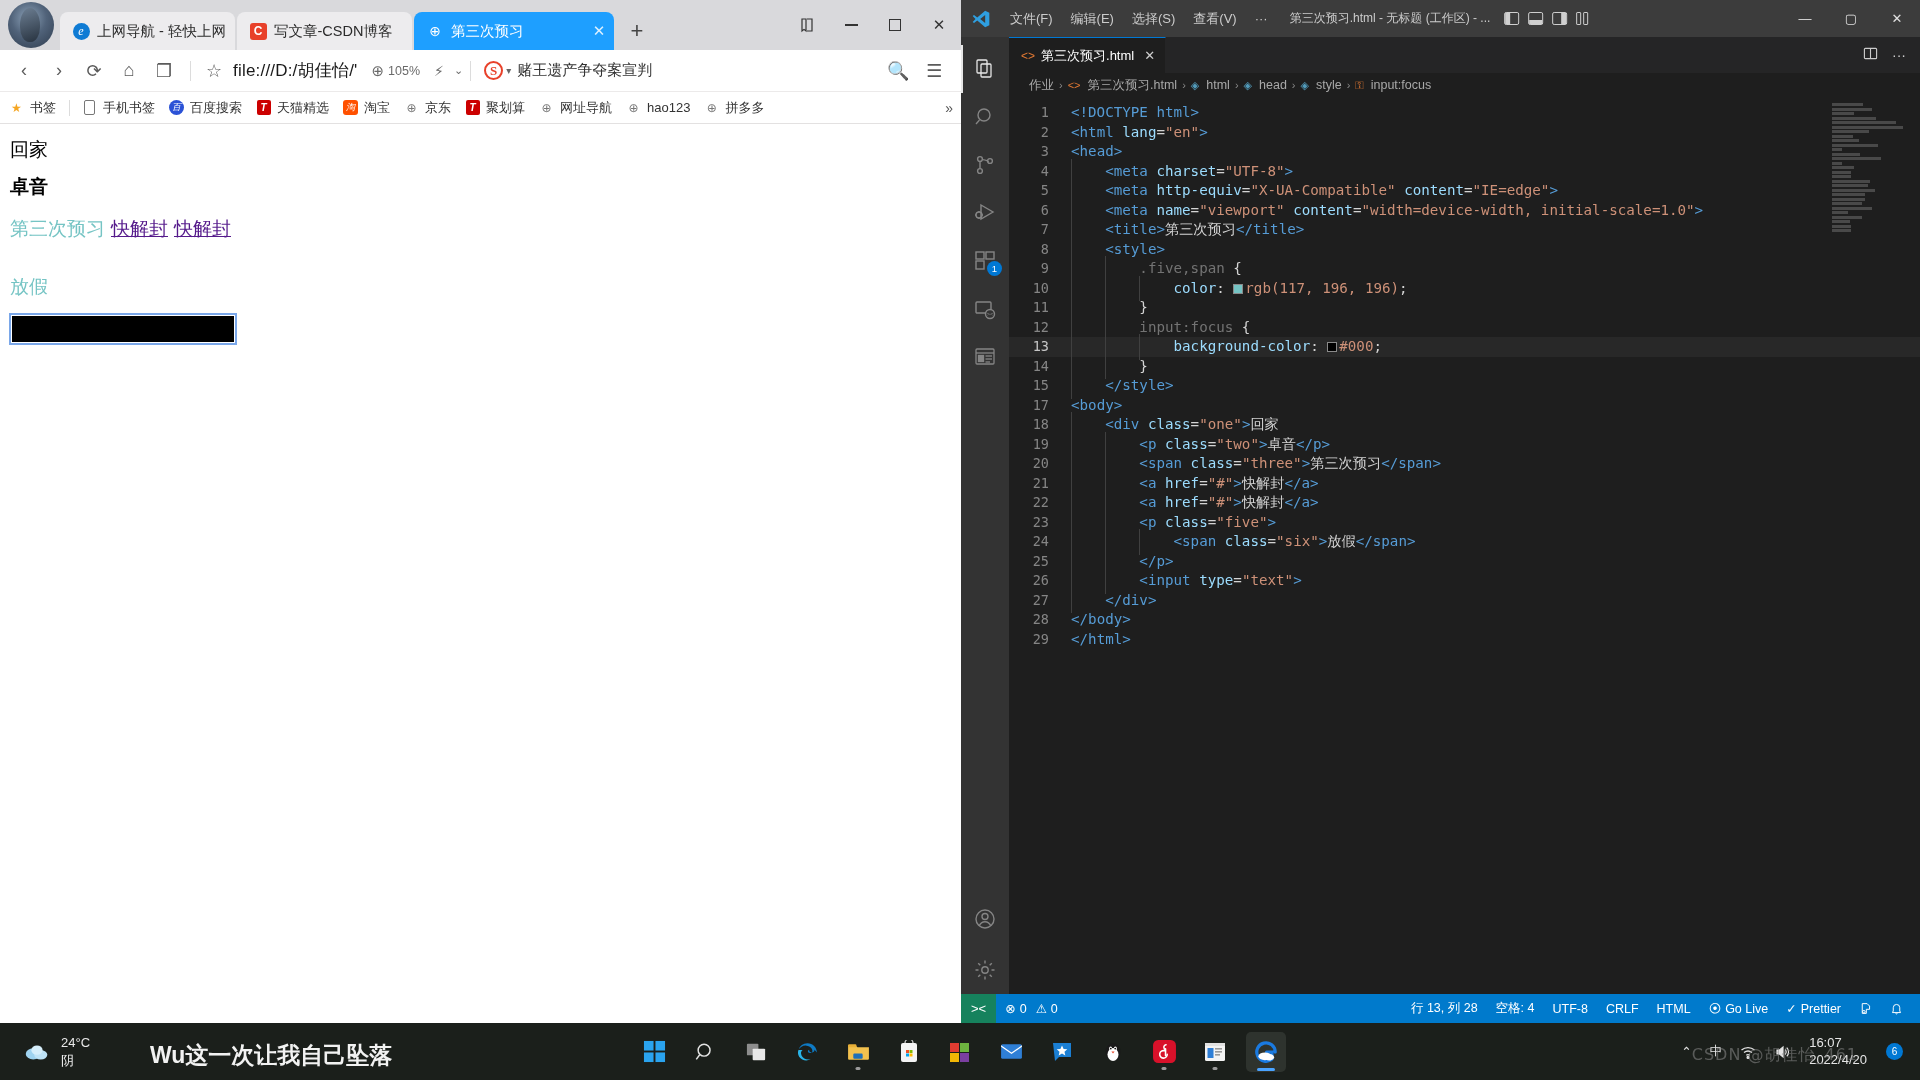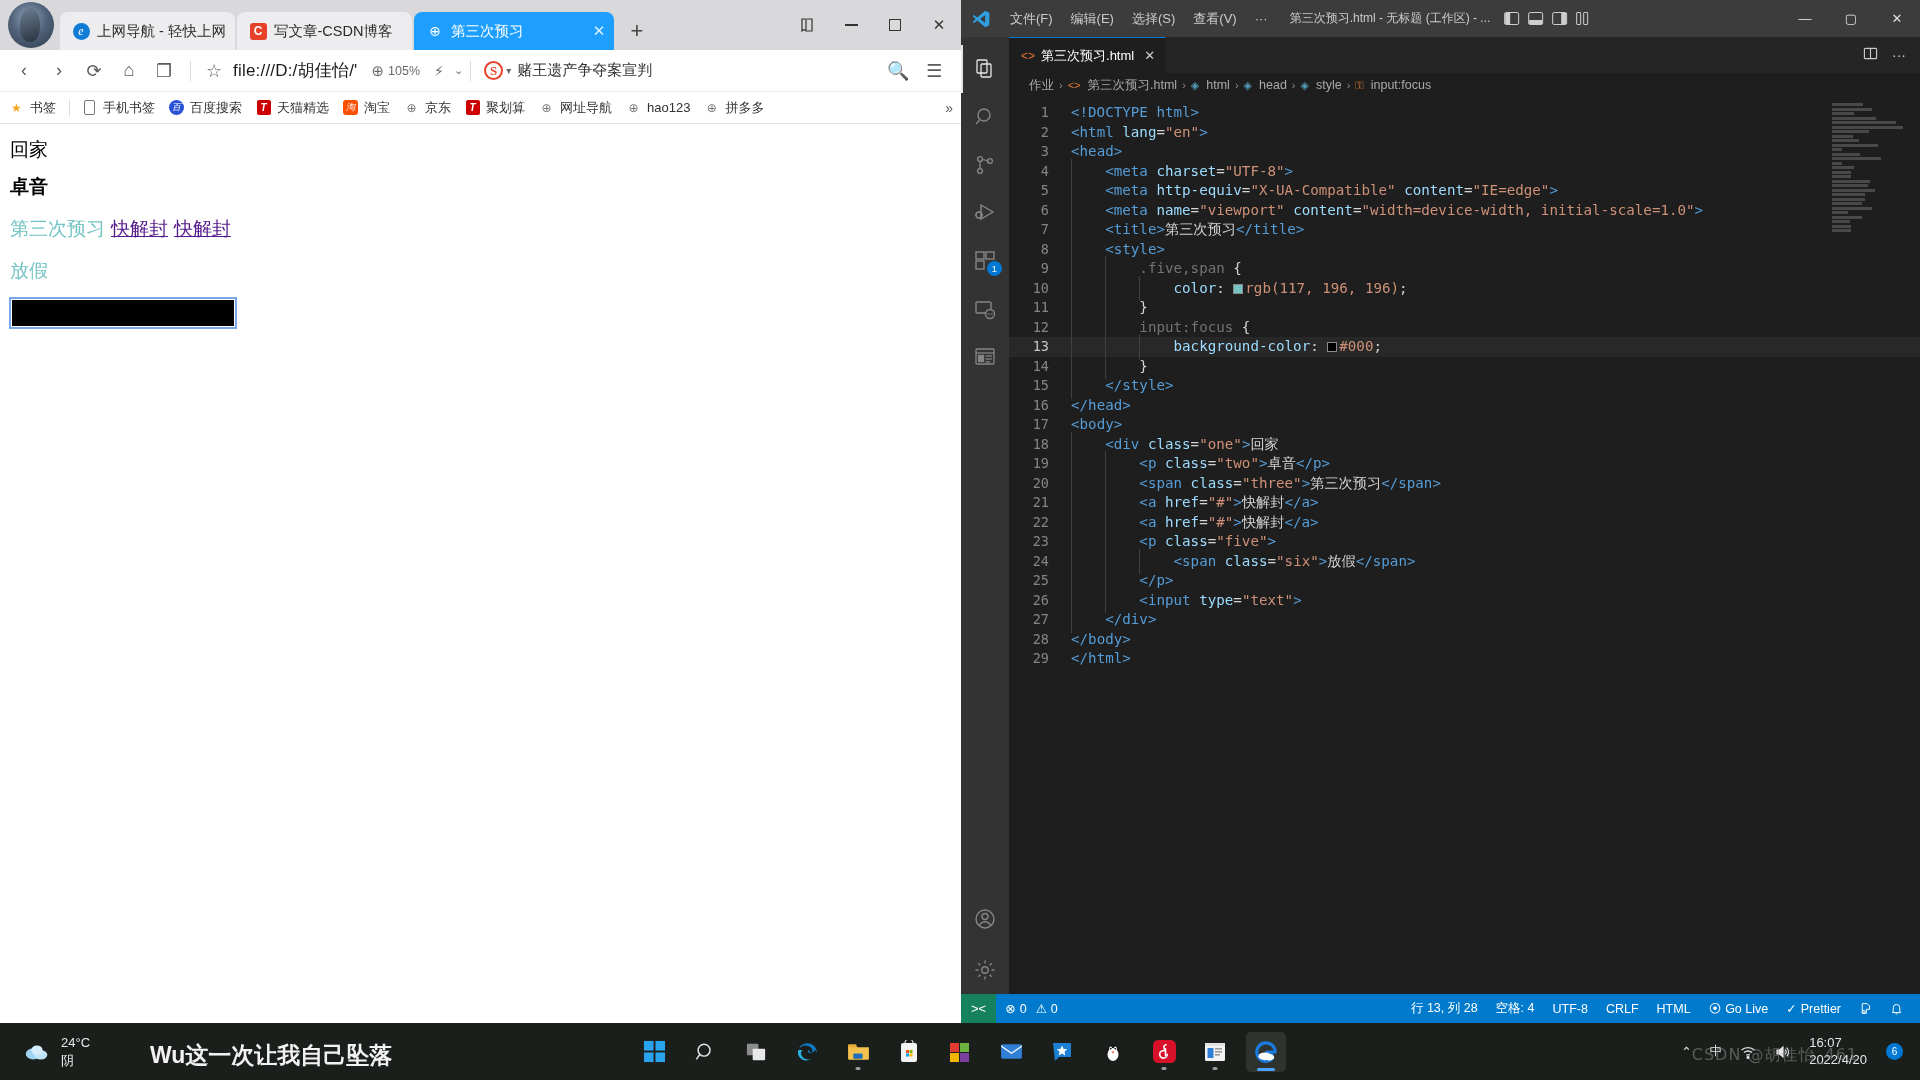--- a/index.html
+++ b/index.html
@@ -74,21 +74,21 @@
   .bi-taobao { width:15px;height:15px;background:#ff5000;color:#fff;font-size:9px;border-radius:3px;
                display:flex;align-items:center;justify-content:center;}
   .bi-globe { color:#777; font-size:13px; }
   .bm-sep { width:1px; height:16px; background:#dcdcdc; margin:0 11px 0 0; }
   .bm-more { margin-left:auto; color:#555; font-size:14px; }
 
   
   .page { padding:14px 0 0 10px; background:#fff; height:calc(100% - 124px); }
   .p-one { font-size:19px; color:#000; line-height:1.25; margin-bottom:12px; }
   .p-two { font-size:19px; color:#000; font-weight:bold; margin-bottom:16px; }
-  .p-three-row { font-size:19px; margin-bottom:16px; }
+  .p-three-row { font-size:19px; margin-bottom:32px; }
   .p-three { color:#75c4c4; }
   .p-link { color:#551a8b; text-decoration:underline; margin-left:6px; }
   .p-five { font-size:19px; color:#75c4c4; margin-bottom:16px; }
   .p-input { width:222px; height:26px; background:#000; border:1px solid #000;
              outline:2px solid #7aa7e9; outline-offset:1px; display:block; margin-left:2px; }
 
   
   .vscode { position:absolute; left:961px; top:0; width:959px; height:1023px;
             background:#1e1e1e; color:#cccccc; font-size:13px; overflow:hidden; }
 
@@ -502,21 +502,20 @@
               <div class="cline"><span class="lnum">6</span><span class="ctext"><span class="ind">    </span><span class="tg">&lt;</span><span class="tn">meta</span><span class="pl"> </span><span class="at">name</span><span class="op">=</span><span class="st">"viewport"</span><span class="pl"> </span><span class="at">content</span><span class="op">=</span><span class="st">"width=device-width, initial-scale=1.0"</span><span class="tg">&gt;</span></span></div>
               <div class="cline"><span class="lnum">7</span><span class="ctext"><span class="ind">    </span><span class="tg">&lt;</span><span class="tn">title</span><span class="tg">&gt;</span><span class="pl">第三次预习</span><span class="tg">&lt;/</span><span class="tn">title</span><span class="tg">&gt;</span></span></div>
               <div class="cline"><span class="lnum">8</span><span class="ctext"><span class="ind">    </span><span class="tg">&lt;</span><span class="tn">style</span><span class="tg">&gt;</span></span></div>
               <div class="cline"><span class="lnum">9</span><span class="ctext"><span class="ind">    </span><span class="ind">    </span><span class="se">.five,span</span><span class="pl"> </span><span class="op">{</span></span></div>
               <div class="cline"><span class="lnum">10</span><span class="ctext"><span class="ind">    </span><span class="ind">    </span><span class="ind">    </span><span class="pr">color</span><span class="op">: </span><span class="cb" style="background: rgb(117, 196, 196);"></span><span class="vl">rgb(117, 196, 196)</span><span class="op">;</span></span></div>
               <div class="cline"><span class="lnum">11</span><span class="ctext"><span class="ind">    </span><span class="ind">    </span><span class="op">}</span></span></div>
               <div class="cline"><span class="lnum">12</span><span class="ctext"><span class="ind">    </span><span class="ind">    </span><span class="se">input:focus</span><span class="pl"> </span><span class="op">{</span></span></div>
               <div class="cline cur"><span class="lnum">13</span><span class="ctext"><span class="ind">    </span><span class="ind">    </span><span class="ind">    </span><span class="pr">background-color</span><span class="op">: </span><span class="cb" style="background: rgb(0, 0, 0);"></span><span class="vl">#000</span><span class="op">;</span></span></div>
               <div class="cline"><span class="lnum">14</span><span class="ctext"><span class="ind">    </span><span class="ind">    </span><span class="op">}</span></span></div>
               <div class="cline"><span class="lnum">15</span><span class="ctext"><span class="ind">    </span><span class="tg">&lt;/</span><span class="tn">style</span><span class="tg">&gt;</span></span></div>
-              <div class="cline"><span class="lnum">16</span><span class="ctext"><span class="tg">&lt;/</span><span class="tn">head</span><span class="tg">&gt;</span></span></div>
               <div class="cline"><span class="lnum">17</span><span class="ctext"><span class="tg">&lt;</span><span class="tn">body</span><span class="tg">&gt;</span></span></div>
               <div class="cline"><span class="lnum">18</span><span class="ctext"><span class="ind">    </span><span class="tg">&lt;</span><span class="tn">div</span><span class="pl"> </span><span class="at">class</span><span class="op">=</span><span class="st">"one"</span><span class="tg">&gt;</span><span class="pl">回家</span></span></div>
               <div class="cline"><span class="lnum">19</span><span class="ctext"><span class="ind">    </span><span class="ind">    </span><span class="tg">&lt;</span><span class="tn">p</span><span class="pl"> </span><span class="at">class</span><span class="op">=</span><span class="st">"two"</span><span class="tg">&gt;</span><span class="pl">卓音</span><span class="tg">&lt;/</span><span class="tn">p</span><span class="tg">&gt;</span></span></div>
               <div class="cline"><span class="lnum">20</span><span class="ctext"><span class="ind">    </span><span class="ind">    </span><span class="tg">&lt;</span><span class="tn">span</span><span class="pl"> </span><span class="at">class</span><span class="op">=</span><span class="st">"three"</span><span class="tg">&gt;</span><span class="pl">第三次预习</span><span class="tg">&lt;/</span><span class="tn">span</span><span class="tg">&gt;</span></span></div>
               <div class="cline"><span class="lnum">21</span><span class="ctext"><span class="ind">    </span><span class="ind">    </span><span class="tg">&lt;</span><span class="tn">a</span><span class="pl"> </span><span class="at">href</span><span class="op">=</span><span class="st">"#"</span><span class="tg">&gt;</span><span class="pl">快解封</span><span class="tg">&lt;/</span><span class="tn">a</span><span class="tg">&gt;</span></span></div>
               <div class="cline"><span class="lnum">22</span><span class="ctext"><span class="ind">    </span><span class="ind">    </span><span class="tg">&lt;</span><span class="tn">a</span><span class="pl"> </span><span class="at">href</span><span class="op">=</span><span class="st">"#"</span><span class="tg">&gt;</span><span class="pl">快解封</span><span class="tg">&lt;/</span><span class="tn">a</span><span class="tg">&gt;</span></span></div>
               <div class="cline"><span class="lnum">23</span><span class="ctext"><span class="ind">    </span><span class="ind">    </span><span class="tg">&lt;</span><span class="tn">p</span><span class="pl"> </span><span class="at">class</span><span class="op">=</span><span class="st">"five"</span><span class="tg">&gt;</span></span></div>
               <div class="cline"><span class="lnum">24</span><span class="ctext"><span class="ind">    </span><span class="ind">    </span><span class="ind">    </span><span class="tg">&lt;</span><span class="tn">span</span><span class="pl"> </span><span class="at">class</span><span class="op">=</span><span class="st">"six"</span><span class="tg">&gt;</span><span class="pl">放假</span><span class="tg">&lt;/</span><span class="tn">span</span><span class="tg">&gt;</span></span></div>
               <div class="cline"><span class="lnum">25</span><span class="ctext"><span class="ind">    </span><span class="ind">    </span><span class="tg">&lt;/</span><span class="tn">p</span><span class="tg">&gt;</span></span></div>
               <div class="cline"><span class="lnum">26</span><span class="ctext"><span class="ind">    </span><span class="ind">    </span><span class="tg">&lt;</span><span class="tn">input</span><span class="pl"> </span><span class="at">type</span><span class="op">=</span><span class="st">"text"</span><span class="tg">&gt;</span></span></div>

